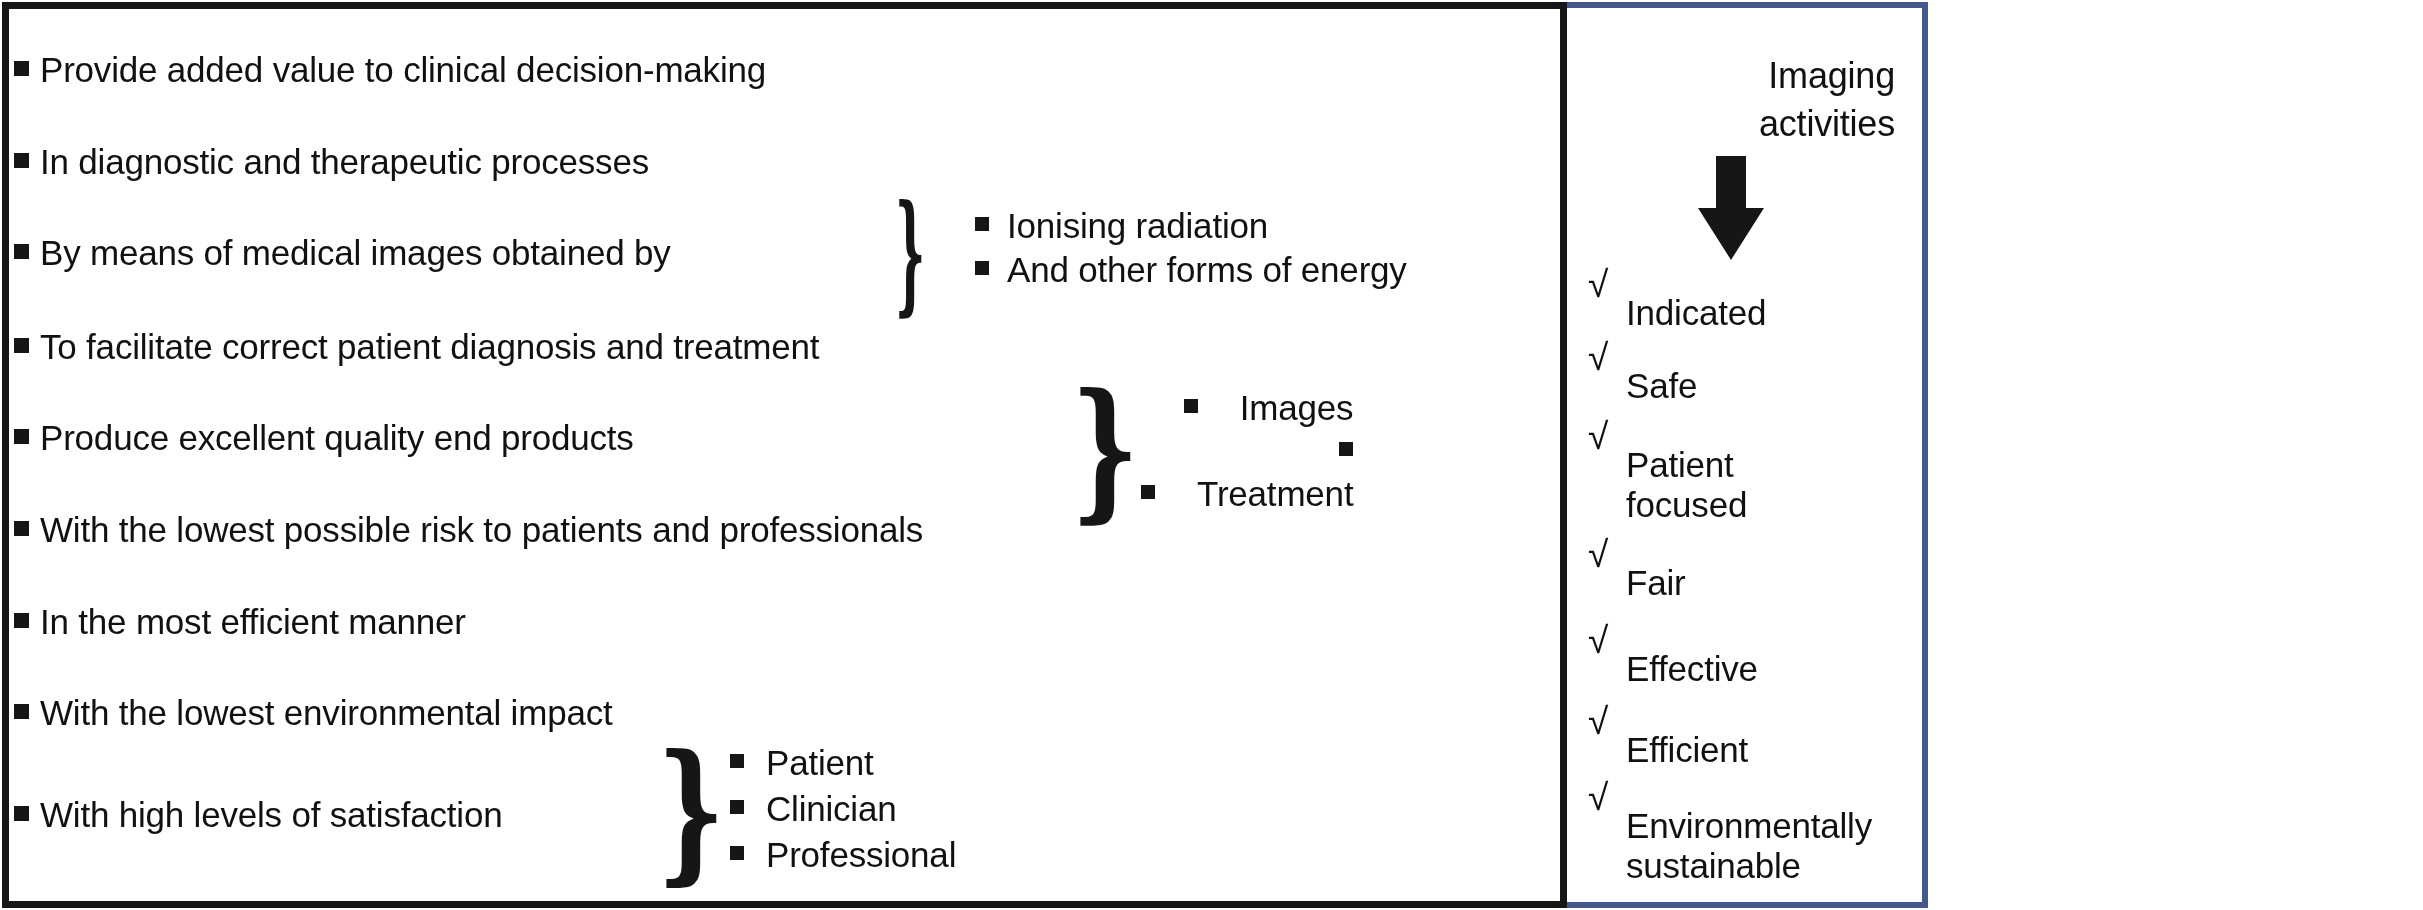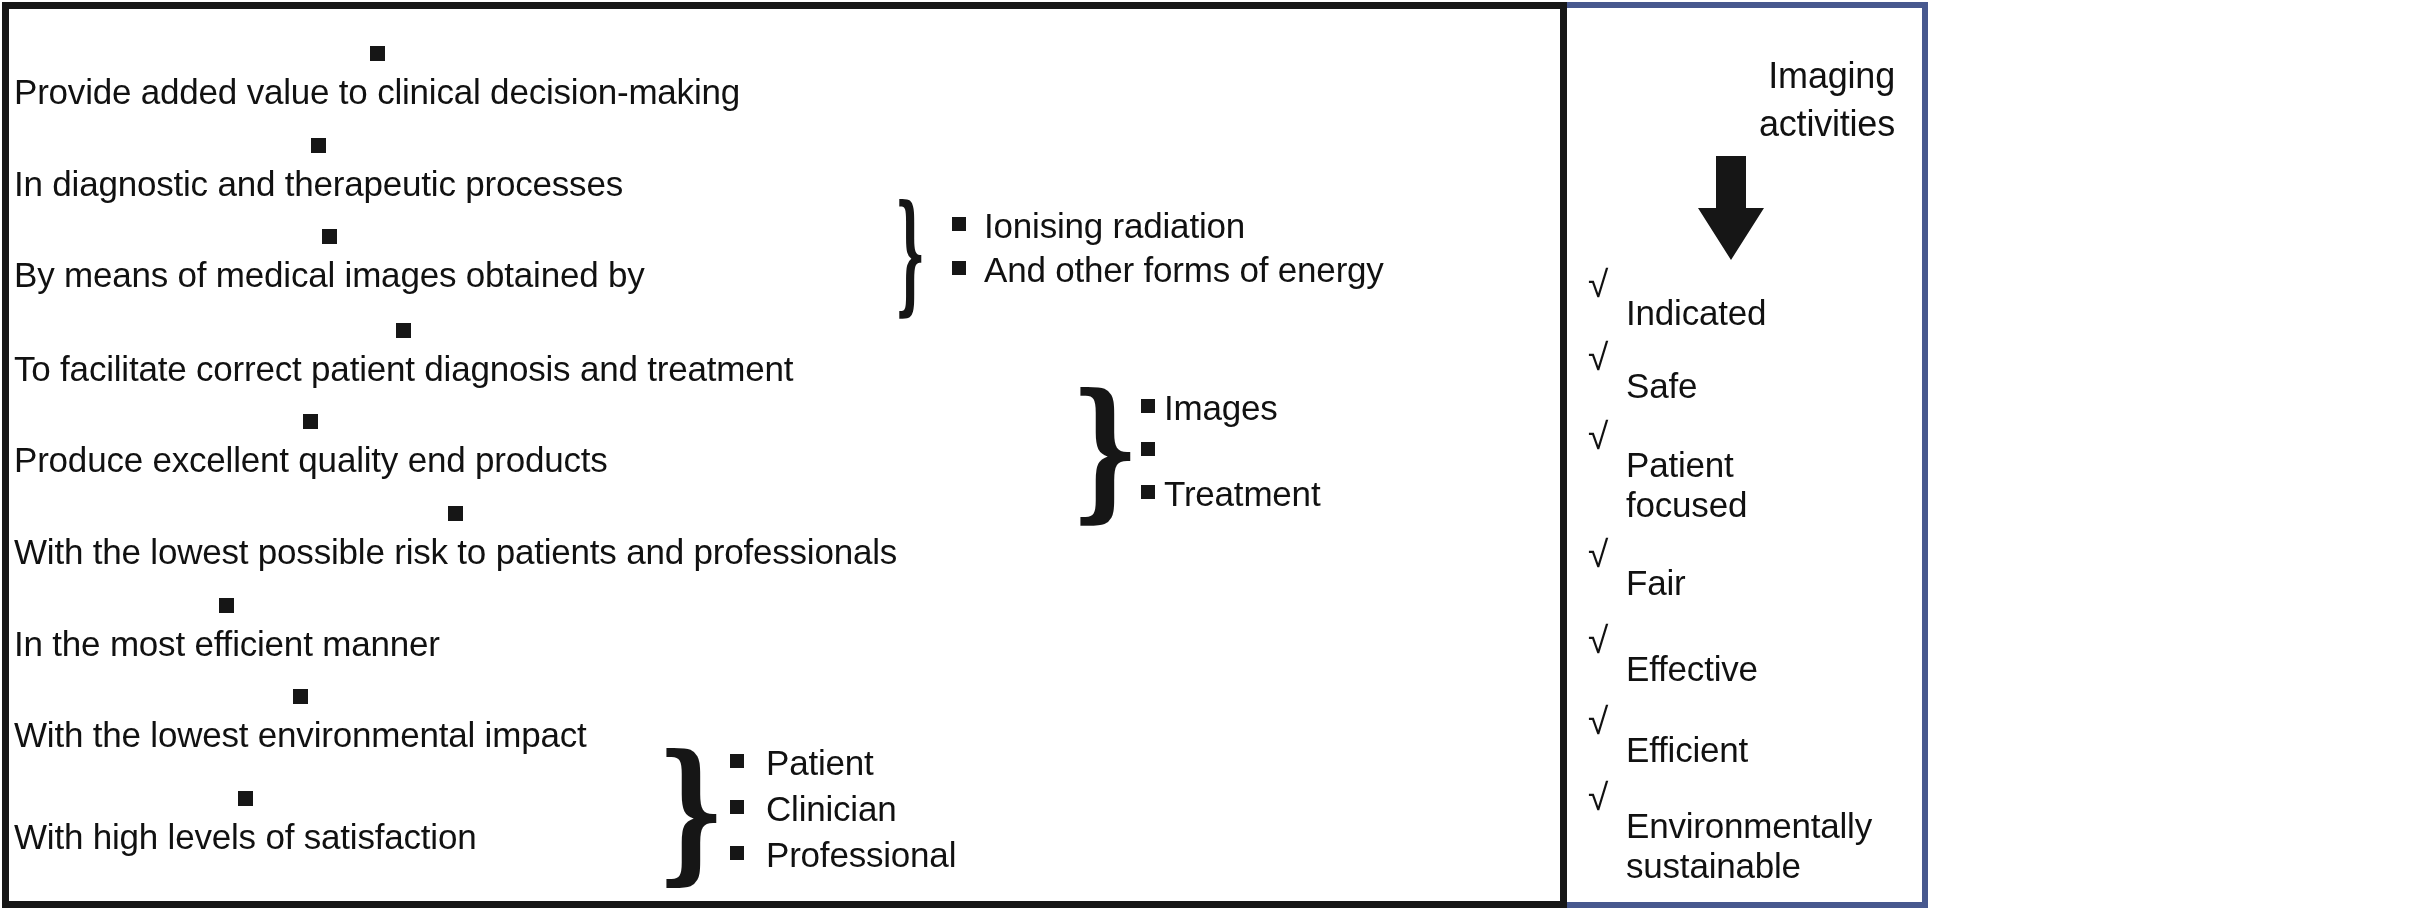--- a/index.html
+++ b/index.html
@@ -20,29 +20,29 @@
     position:absolute;left:2px;top:2px;width:1565px;height:906px;
     border:7px solid #161616;box-sizing:border-box;background:transparent;z-index:2;
   }
   .black-box-fill{
     position:absolute;left:2px;top:2px;width:1565px;height:906px;
     background:#ffffff;z-index:0;
   }
   
   .row{
     position:absolute;left:14px;display:flex;align-items:center;gap:11px;
-    height:40px;line-height:40px;font-size:35px;letter-spacing:-0.2px;white-space:nowrap;z-index:3;flex-direction:column;
+    height:40px;line-height:40px;font-size:35px;letter-spacing:-0.2px;white-space:nowrap;z-index:3;
   }
   .sq{width:15px;height:15px;background:#161616;flex:0 0 auto;margin-top:-4px;}
   .sq.sub{width:14px;height:14px;}
   
   .group{position:absolute;z-index:3;}
   .group .grow{display:flex;align-items:center;font-size:35px;letter-spacing:-0.2px;white-space:nowrap;}
   .g1 .grow{height:44px;gap:18px;}
-  .g2 .grow{height:43px;gap:9px;}
+  .g2 .grow{height:43px;gap:42px;justify-content:flex-end;}
   .g3 .grow{height:46px;gap:22px;}
   
   .brace{
     position:absolute;display:flex;align-items:center;justify-content:center;
     font-family:"DejaVu Serif", serif;font-weight:bold;color:#161616;z-index:3;
   }
   .brace span{display:block;}
   .brace.b1{left:888px;top:184px;width:44px;height:134px;font-size:112px;}
   .brace.b1 span{transform:scale(0.42,1.16);}
   .brace.b2{left:1078px;top:371px;width:54px;height:154px;font-size:112px;}
@@ -104,21 +104,21 @@
     <span>With the lowest environmental impact</span>
   </div>
   <div class="row" style="top:795px">
     <span class="sq"></span>
     <span>With high levels of satisfaction</span>
   </div>
 
   <div class="brace b1">
     <span>}</span>
   </div>
-  <div class="group g1" style="left:952px;top:204px">
+  <div class="group g1" style="left:975px;top:204px">
     <div class="grow">
       <span class="sq sub"></span>
       <span>Ionising radiation</span>
     </div>
     <div class="grow">
       <span class="sq sub"></span>
       <span>And other forms of energy</span>
     </div>
   </div>
 

